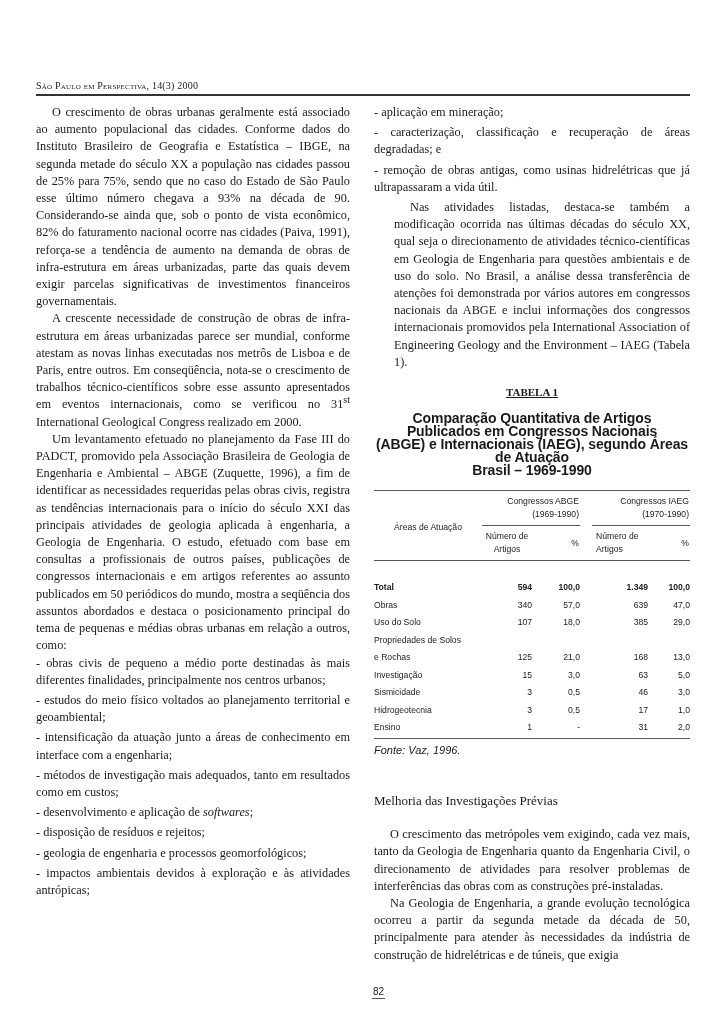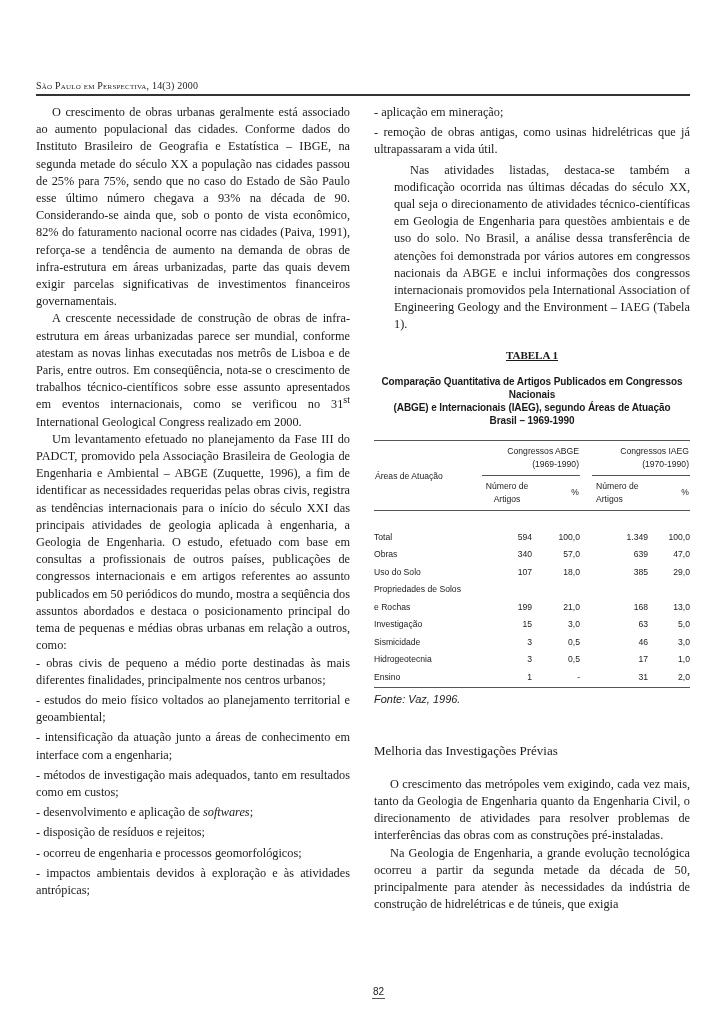--- a/index.html
+++ b/index.html
@@ -33,37 +33,37 @@
   sup { font-size: 10px; line-height: 0; vertical-align: super; }
 
   
   .tbl-block { margin-top: 13px; }
   .tbl-label {
     text-align: center; font-family: "Liberation Serif", serif; font-weight: bold;
     font-size: 11px; text-decoration: underline; margin-bottom: 11px;
   }
   .tbl-title {
     text-align: center; font-family: "Liberation Sans", sans-serif; font-weight: bold;
-    font-size: 10px; line-height: 13px; letter-spacing: -0.1px;
+    font-size: 14px; line-height: 13px; letter-spacing: -0.1px;
   }
   table.data {
     width: 316px; border-collapse: collapse; margin-top: 13px;
     font-family: "Liberation Sans", sans-serif; font-size: 8.6px; color: #222;
   }
   table.data th { font-weight: normal; }
   table.data thead tr.top th { border-top: 1.5px solid #555; padding-top: 4px; }
   table.data th.grp { text-align: right; line-height: 13px; padding-bottom: 4px; }
   table.data tr.sub th { border-top: 1px solid #555; padding-top: 4px; padding-bottom: 4px; line-height: 13px; }
   table.data tr.sub th.gap { border-top: none; }
-  table.data th.area { text-align: left; vertical-align: middle; }
+  table.data th.area { text-align: center; vertical-align: middle; }
   table.data tbody tr.first td { border-top: 1.5px solid #555; padding-top: 20px; }
   table.data td { padding: 2.5px 0; line-height: 12.5px; }
   table.data td.lbl { text-align: left; }
   table.data td.num { text-align: right; }
-  table.data tr.bold td { font-weight: normal; }
+  table.data tr.bold td { font-weight: bold; }
   table.data tbody tr.last td { border-bottom: 1.5px solid #555; padding-bottom: 4px; }
   .tbl-source {
     font-family: "Liberation Sans", sans-serif; font-style: italic; font-size: 11px; margin-top: 3px;
   }
 
   .section-heading {
     font-family: "Liberation Serif", serif; font-weight: normal; font-size: 13px;
     margin-top: 33px; margin-bottom: 17px; text-align: left;
   }
 
@@ -86,26 +86,27 @@
   <div class="col col-left">
     <p class="indent">O crescimento de obras urbanas geralmente está associado ao aumento populacional das cidades. Conforme dados do Instituto Brasileiro de Geografia e Estatística – IBGE, na segunda metade do século XX a população nas cidades passou de 25% para 75%, sendo que no caso do Estado de São Paulo esse último número chegava a 93% na década de 90. Considerando-se ainda que, sob o ponto de vista econômico, 82% do faturamento nacional ocorre nas cidades (Paiva, 1991), reforça-se a tendência de aumento na demanda de obras de infra-estrutura em áreas urbanizadas, parte das quais devem exigir parcelas significativas de investimentos financeiros governamentais.</p>
     <p class="indent"><span>A crescente necessidade de construção de obras de infra-estrutura em áreas urbanizadas parece ser mundial, conforme atestam as novas linhas executadas nos metrôs de Lisboa e de Paris, entre outros. Em conseqüência, nota-se o crescimento de trabalhos técnico-científicos sobre esse assunto apresentados em eventos internacionais, como se verificou no 31</span><sup>st</sup><span> International Geological Congress realizado em 2000.</span></p>
     <p class="indent">Um levantamento efetuado no planejamento da Fase III do PADCT, promovido pela Associação Brasileira de Geologia de Engenharia e Ambiental – ABGE (Zuquette, 1996), a fim de identificar as necessidades requeridas pelas obras civis, registra as tendências internacionais para o início do século XXI das principais atividades de geologia aplicada à engenharia, a Geologia de Engenharia. O estudo, efetuado com base em consultas a profissionais de outros países, publicações de congressos internacionais e em artigos referentes ao assunto publicados em 50 periódicos do mundo, mostra a seqüência dos assuntos abordados e destaca o posicionamento principal do tema de pequenas e médias obras urbanas em relação a outros, como:</p>
     <p class="item" style="margin-top:0">-  obras civis de pequeno a médio porte destinadas às mais diferentes finalidades, principalmente nos centros urbanos;</p>
     <p class="item">-  estudos do meio físico voltados ao planejamento territorial e geoambiental;</p>
     <p class="item">-  intensificação da atuação junto a áreas de conhecimento em interface com a engenharia;</p>
     <p class="item">-  métodos de investigação mais adequados, tanto em resultados como em custos;</p>
     <p class="item"><span>-  desenvolvimento e aplicação de </span><i>softwares</i><span>;</span></p>
     <p class="item">-  disposição de resíduos e rejeitos;</p>
-    <p class="item">-  ocorreu de engenharia e processos geomorfológicos;</p>
+    <p class="item">-  geologia de engenharia e processos geomorfológicos;</p>
     <p class="item">-  impactos ambientais devidos à exploração e às atividades antrópicas;</p>
   </div>
 
   <div class="col col-right">
     <p class="item">-  aplicação em mineração;</p>
+    <p class="item">-  caracterização, classificação e recuperação de áreas degradadas; e</p>
     <p class="item">-  remoção de obras antigas, como usinas hidrelétricas que já ultrapassaram a vida útil.</p>
     <p class="indent after-list">Nas atividades listadas, destaca-se também a modificação ocorrida nas últimas décadas do século XX, qual seja o direcionamento de atividades técnico-científicas em Geologia de Engenharia para questões ambientais e de uso do solo. No Brasil, a análise dessa transferência de atenções foi demonstrada por vários autores em congressos nacionais da ABGE e inclui informações dos congressos internacionais promovidos pela International Association of Engineering Geology and the Environment – IAEG (Tabela 1).</p>
 
     <div class="tbl-block">
       <div class="tbl-label">TABELA 1</div>
       <div class="tbl-title">
         <div>Comparação Quantitativa de Artigos Publicados em Congressos Nacionais</div>
         <div>(ABGE) e Internacionais (IAEG), segundo Áreas de Atuação</div>
         <div>Brasil – 1969-1990</div>
       </div>
@@ -169,21 +170,21 @@
             <td class="num">18,0</td>
             <td></td>
             <td class="num">385</td>
             <td class="num">29,0</td>
           </tr>
           <tr>
             <td class="lbl" colspan="6">Propriedades de Solos</td>
           </tr>
           <tr>
             <td class="lbl">e Rochas</td>
-            <td class="num">199</td>
+            <td class="num">125</td>
             <td class="num">21,0</td>
             <td></td>
             <td class="num">168</td>
             <td class="num">13,0</td>
           </tr>
           <tr>
             <td class="lbl">Investigação</td>
             <td class="num">15</td>
             <td class="num">3,0</td>
             <td></td>

